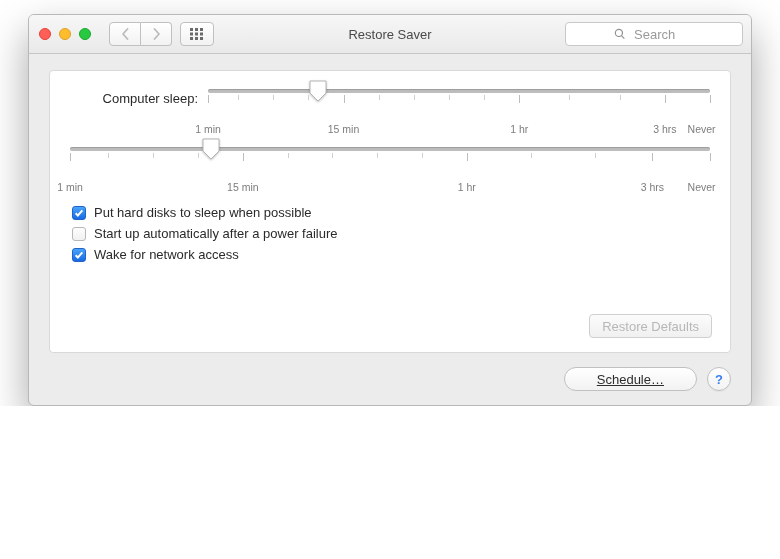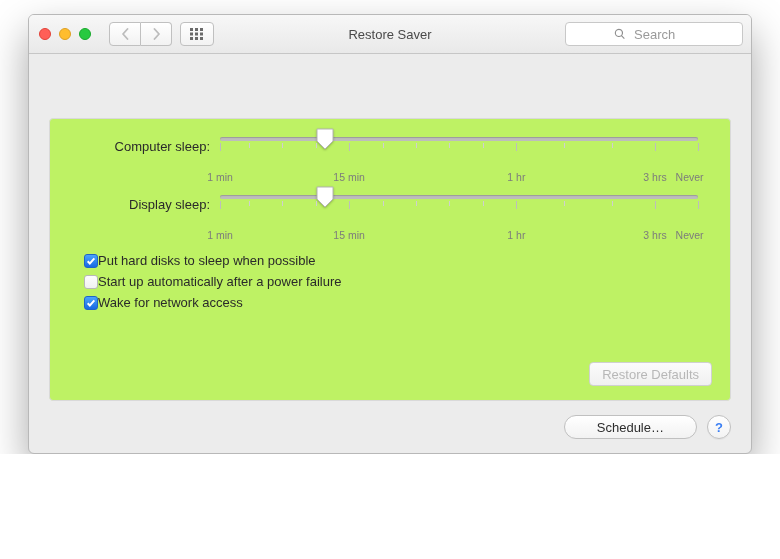--- a/index.html
+++ b/index.html
@@ -78,26 +78,25 @@
     border:none; outline:none; background:transparent;
     font-size:13px; color:#333; width:58px;
   }
   .search input::placeholder { color:#9a9a9a; }
 
   
   .body {
     padding: 16px 20px 14px;
   }
   .panel {
-    background:#bef264;
+    background:#ffffff;
     border:1px solid #d9d9d9;
     border-radius:4px;
-    padding: 18px 32px 14px;
+    padding: 18px 20px 14px;
     position:relative;
-    margin-top:48px;
   }
   .slider-row {
     display:flex;
     align-items:flex-start;
     margin-bottom: 26px;
   }
   .slider-row:last-of-type { margin-bottom: 14px; }
   .slider-label {
     width: 128px;
     text-align:right;
@@ -127,21 +126,21 @@
   .thumb {
     position:absolute; top:-9px;
     width:18px; height:22px;
     transform:translateX(-50%);
     pointer-events:auto;
   }
   .thumb svg { width:100%; height:100%; filter: drop-shadow(0 1px 1px rgba(0,0,0,0.25)); }
 
   .checks { margin: 10px 0 0 2px; }
   .check-row {
-    display:flex; align-items:center; gap:0;
+    display:flex; align-items:center; gap:8px;
     margin:6px 0; color:#2a2a2a;
   }
   .cbox {
     width:14px; height:14px; border-radius:3px;
     border:1px solid #b8b8b8;
     background:linear-gradient(#fdfdfd,#f1f1f1);
     display:flex; align-items:center; justify-content:center;
     box-sizing:border-box;
   }
   .cbox.checked {
@@ -162,21 +161,21 @@
 
   .footer {
     display:flex; align-items:center; justify-content:flex-end;
     gap:10px; margin-top:14px;
   }
   .schedule-btn {
     height:22px; padding:0 32px;
     background:linear-gradient(#ffffff,#f2f2f2);
     border:1px solid #c0c0c0; border-radius:12px;
     font-size:13px; color:#2d2d2d;
-    display:flex; align-items:center;
+    display:flex; align-items:center;text-decoration:underline;
   }
   .help {
     width:22px; height:22px; border-radius:50%;
     background:linear-gradient(#ffffff,#f2f2f2);
     border:1px solid #c0c0c0;
     display:flex; align-items:center; justify-content:center;
     color:#3b7ff4; font-weight:600;
     box-shadow:0 1px 0 rgba(0,0,0,0.04);
   }
 </style>
@@ -260,21 +259,20 @@
             <span style="left:0%">1 min</span>
             <span style="left:27%">15 min</span>
             <span style="left:62%">1 hr</span>
             <span style="left:91%">3 hrs</span>
             <span style="left:100%;transform:translateX(-80%)">Never</span>
           </div>
         </div>
       </div>
 
       <div class="slider-row">
-        <div class="slider-label">Display sleep:</div>
         <div class="slider-wrap">
           <div class="track">
             <div class="thumb" style="left:22%">
               <svg viewBox="0 0 18 22">
                   <path d="M1 1 H17 V13 L9 21 L1 13 Z" fill="#ffffff" stroke="#b4b4b4"></path>
                 </svg>
             </div>
           </div>
           <div class="ticks-major">
             <div class="tick" style="left:0%"></div>

